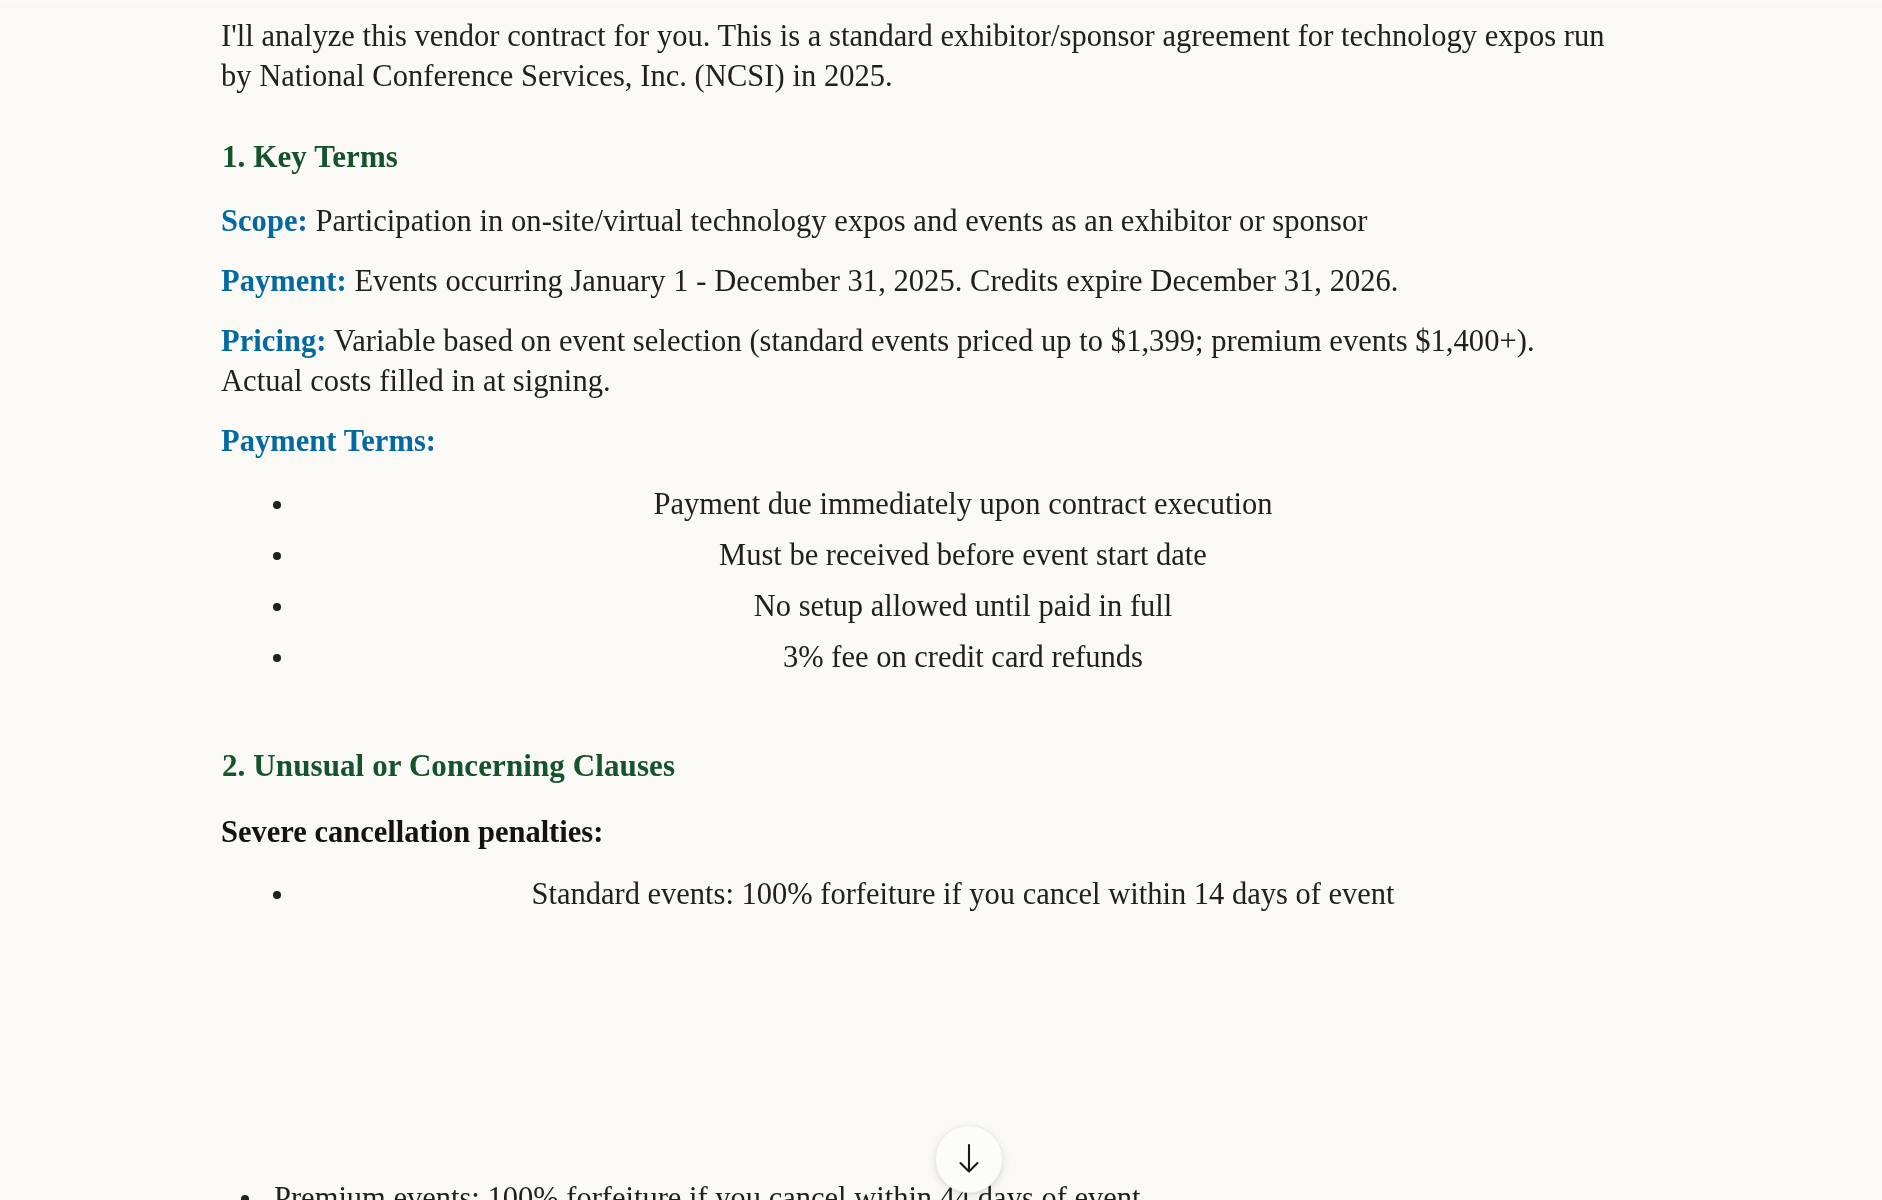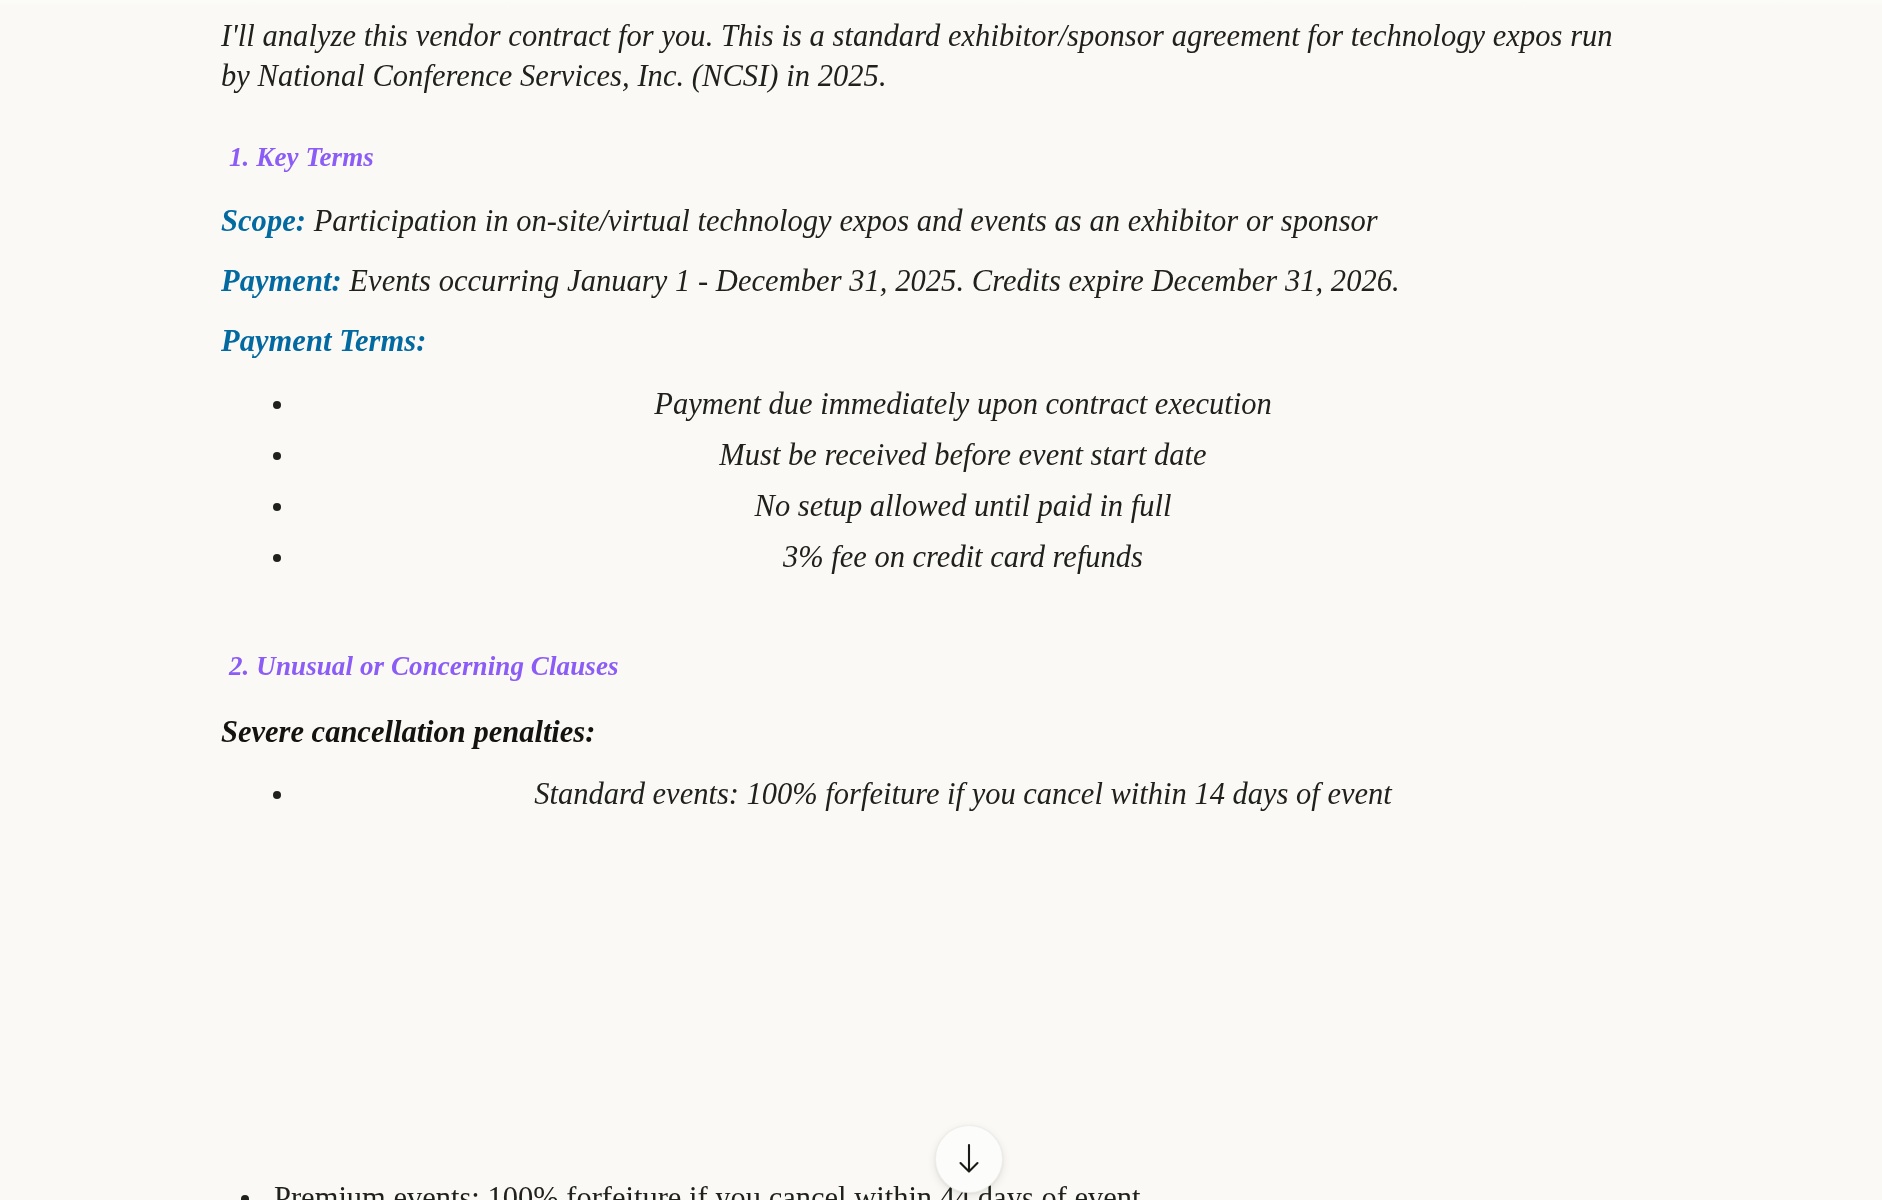--- a/index.html
+++ b/index.html
@@ -39,44 +39,43 @@
     width: 1882px;
     height: 1200px;
     overflow: hidden;
   }
 
   .message-body {
     box-sizing: border-box;
     padding-left: 221px;
     padding-right: 262px;
     padding-top: 16px;
-    font-style: italic;
   }
 
   p.para {
     margin: 0 0 0px 0;
     font-size: 30.5px;
     line-height: 40px;
     letter-spacing: 0.05px;
     color: #20201d;
   }
 
   .block {
     margin-bottom: 20px;
   }
   .block.tight {
     margin-bottom: 18px;
   }
 
   h2.section-heading {
-    margin: 8px;
-    font-size: 27px;
+    margin: 1px;
+    font-size: 31px;
     line-height: 40px;
     font-weight: 700;
-    color: #8b5cf6;
+    color: #14532d;
     letter-spacing: 0.1px;
   }
 
   .heading-block-1 {
     margin-top: 41px;
     margin-bottom: 24px;
   }
 
   .heading-block-2 {
     margin-top: 69px;
@@ -192,20 +191,23 @@
       </div>
 
       <div class="block">
         <p class="para"><span class="lead-term">Scope:</span><span> Participation in on-site/virtual technology expos and events as an exhibitor or sponsor</span></p>
       </div>
 
       <div class="block">
         <p class="para"><span class="lead-term">Payment:</span><span> Events occurring January 1 - December 31, 2025. Credits expire December 31, 2026.</span></p>
       </div>
 
+      <div class="block">
+        <p class="para"><span class="lead-term">Pricing:</span><span> Variable based on event selection (standard events priced up to $1,399; premium events $1,400+). Actual costs filled in at signing.</span></p>
+      </div>
 
       <div class="block tight">
         <p class="para"><span class="lead-term">Payment Terms:</span></p>
       </div>
 
       <div class="list-block">
         <ul class="bullets">
           <li><span class="dot"></span><span>Payment due immediately upon contract execution</span></li>
           <li><span class="dot"></span><span>Must be received before event start date</span></li>
           <li><span class="dot"></span><span>No setup allowed until paid in full</span></li>

